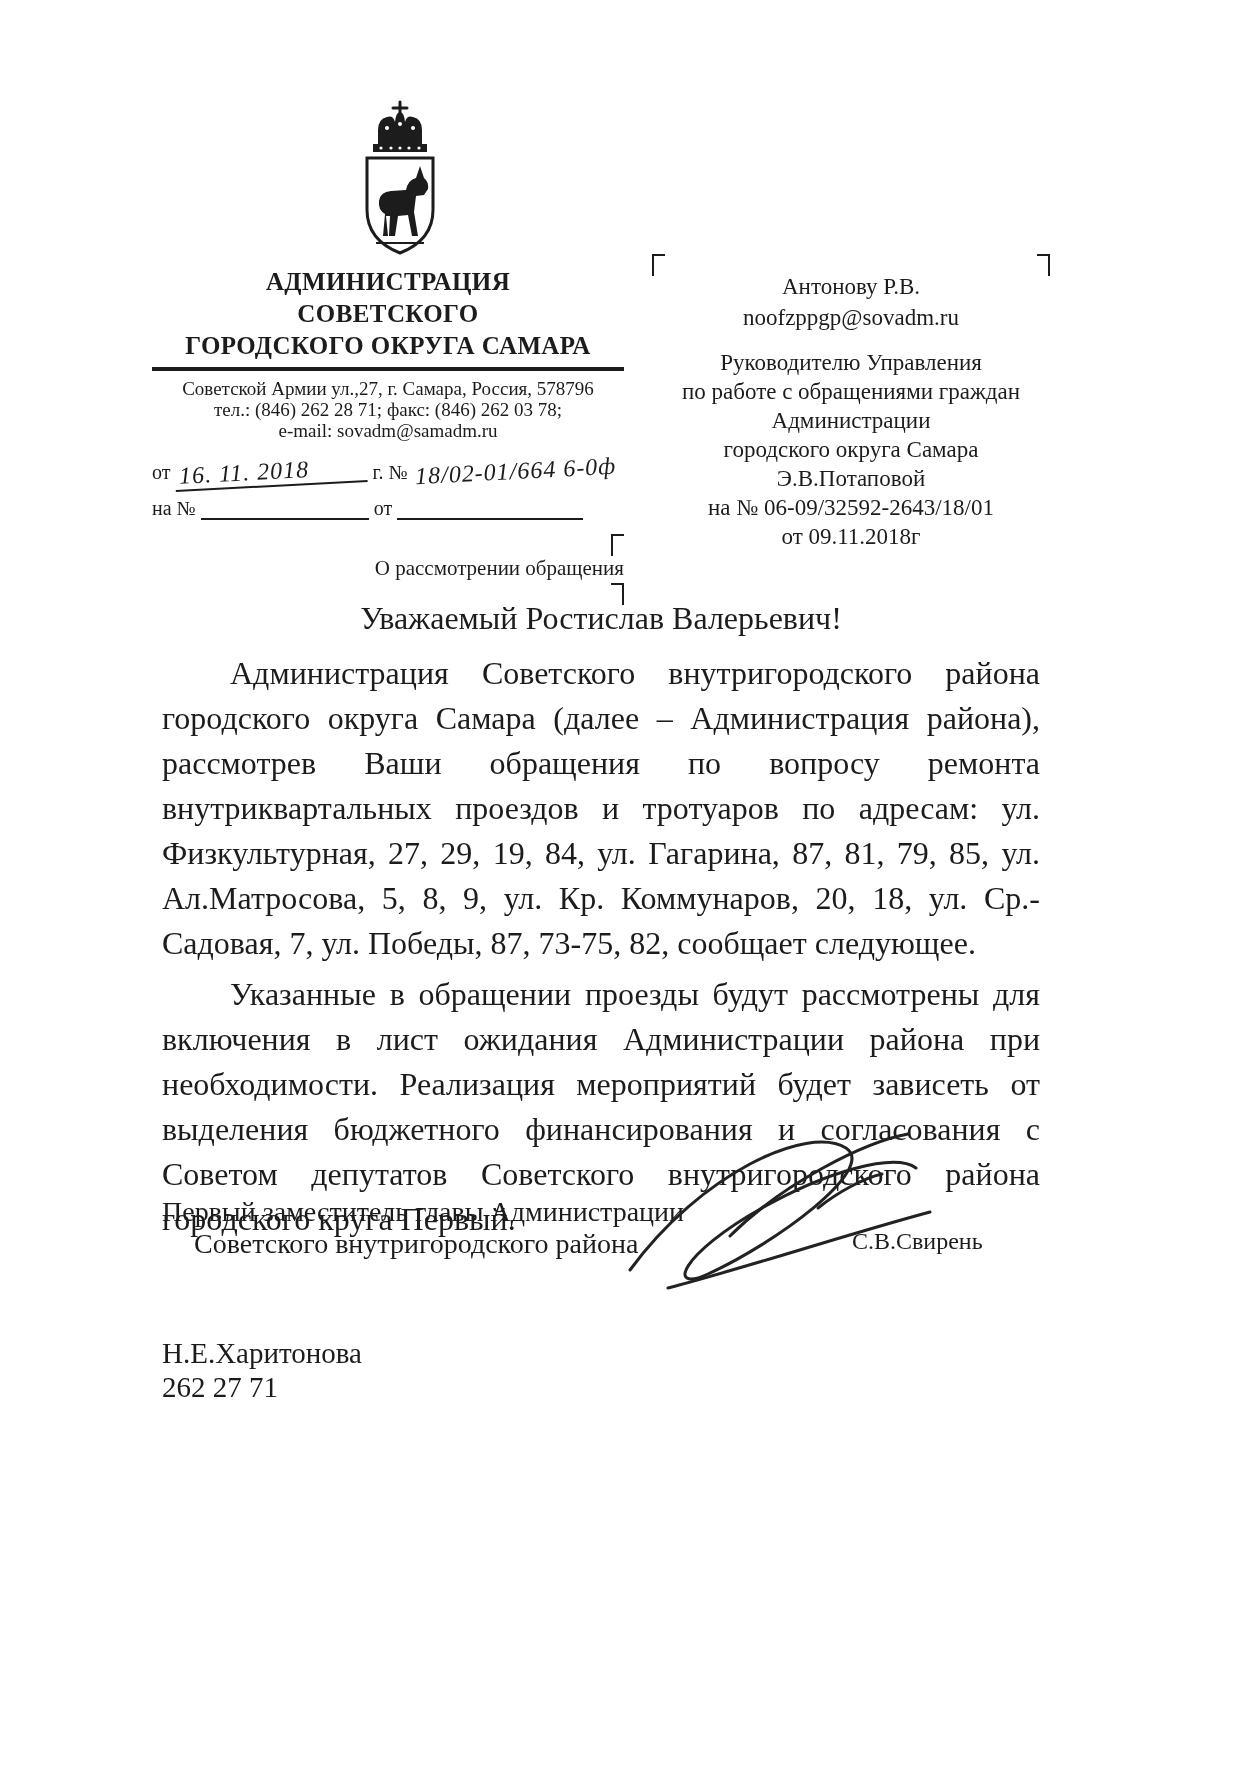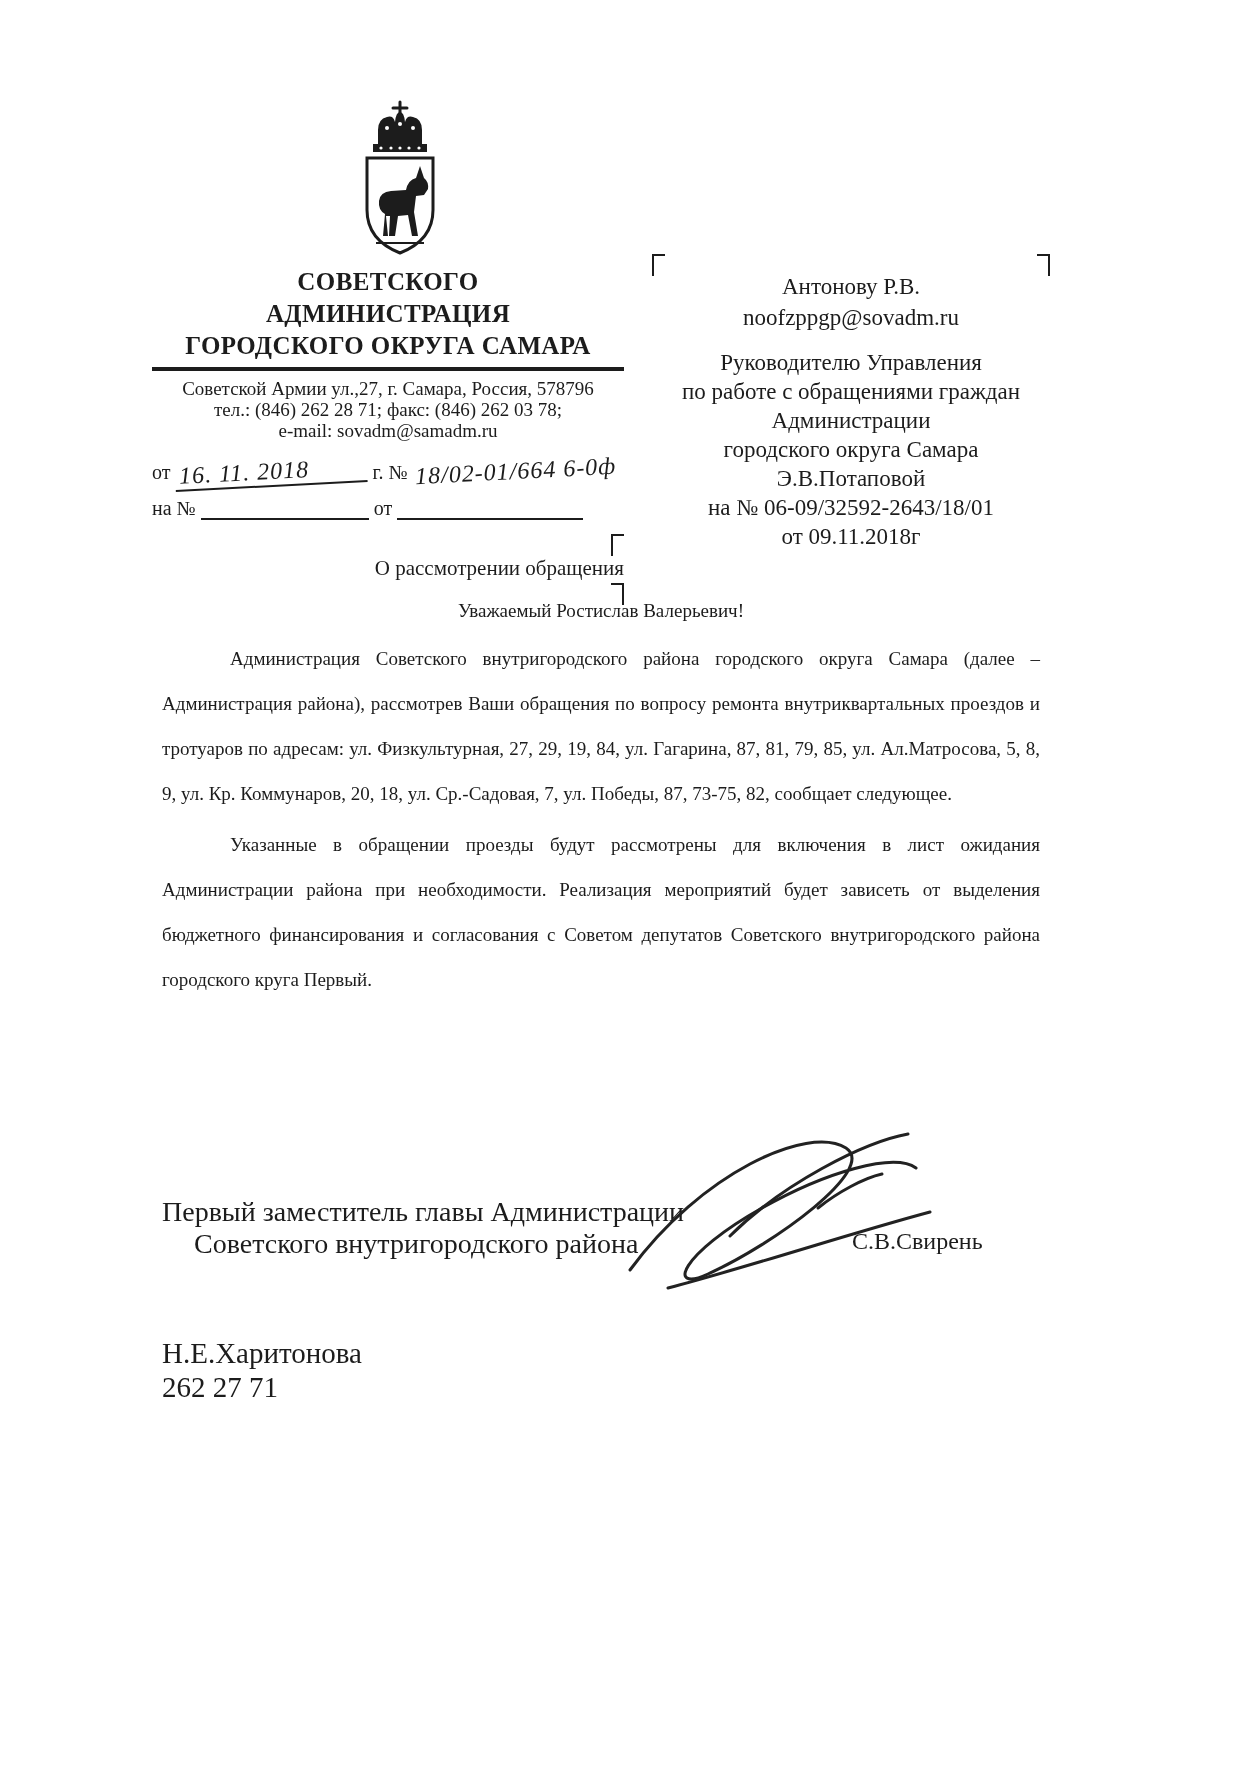--- a/index.html
+++ b/index.html
@@ -30,21 +30,21 @@
   .brk-l{border-left:2px solid #1c1c1c;border-top:2px solid #1c1c1c;}
   .brk-r{border-right:2px solid #1c1c1c;border-top:2px solid #1c1c1c;}
   
   .recipient{position:absolute;left:652px;top:252px;width:398px;text-align:center;
              font-size:23px;line-height:29px;}
   .rcpt-name-row{display:flex;align-items:flex-start;}
   .rcpt-name{flex:1;text-align:center;margin-top:20px;}
   .rcpt-email{margin-top:2px;}
   .rcpt-lines{margin-top:16px;}
   
-  .body-block{position:absolute;left:162px;top:600px;width:878px;font-size:19px;}
+  .body-block{position:absolute;left:162px;top:600px;width:878px;font-size:32px;}
   .salutation{text-align:center;margin:0 0 14px 0;}
   .para{text-align:justify;text-indent:68px;line-height:45px;margin:0 0 6px 0;}
   
   .sig-titles{position:absolute;left:162px;top:1196px;font-size:28px;line-height:32px;}
   .sig-title2{padding-left:32px;}
   .sig-name{position:absolute;left:852px;top:1228px;font-size:24px;}
   .sig-svg{position:absolute;left:612px;top:1112px;}
   
   .footer{position:absolute;left:162px;top:1336px;font-size:29px;line-height:34px;}
 </style>
@@ -68,22 +68,22 @@
     <circle cx="62" cy="50" r="1.6" fill="#fff"></circle>
     <circle cx="71" cy="50" r="1.6" fill="#fff"></circle>
     <circle cx="81" cy="50" r="1.6" fill="#fff"></circle>
     <path d="M29 60 H95 V112 Q95 142 62 155 Q29 142 29 112 Z" fill="#fff" stroke="#1c1c1c" stroke-width="3"></path>
     <path d="M45 138 L47 116 Q40 112 41 103 Q42 94 53 93 L68 92 Q70 82 78 80 L82 68 L86 80 Q91 84 90 91 L86 97 L78 98 L76 114 L80 138 L74 138 L70 117 L60 118 L57 138 L51 138 L52 118 L48 118 L50 138 Z" fill="#1c1c1c"></path>
     <line x1="38" y1="145" x2="86" y2="145" stroke="#1c1c1c" stroke-width="2"></line>
   </svg>
 
   <div class="org-block">
     <div class="org-name">
+      <div>АДМИНИСТРАЦИЯ</div>
       <div>СОВЕТСКОГО</div>
-      <div>АДМИНИСТРАЦИЯ</div>
       <div>ГОРОДСКОГО  ОКРУГА САМАРА</div>
     </div>
     <div class="org-contact">
       <div>Советской Армии ул.,27, г. Самара, Россия, 578796</div>
       <div>тел.: (846) 262 28 71; факс: (846) 262 03 78;</div>
       <div>e-mail: sovadm@samadm.ru</div>
     </div>
 
     <div class="ref-row ref1">
       <span>от</span>

